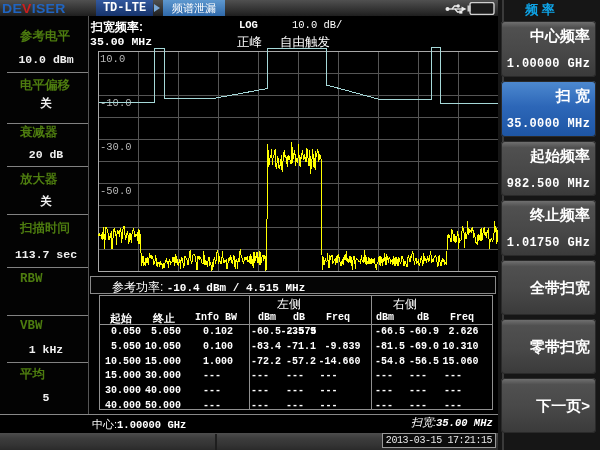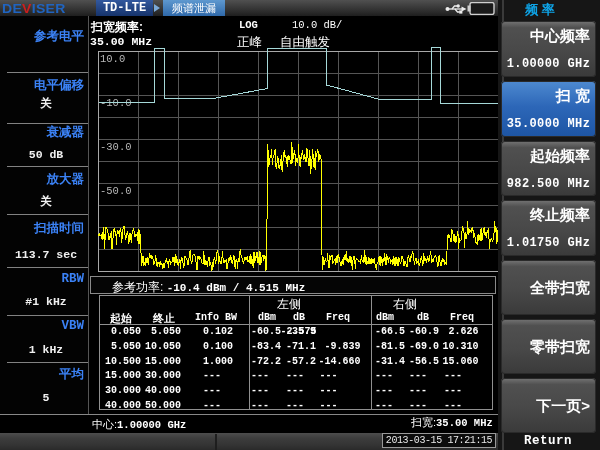--- a/index.html
+++ b/index.html
@@ -16,21 +16,21 @@
 #tdlte {position:absolute;left:96px;top:0;width:57px;height:16px;text-align:center;
  background:linear-gradient(180deg,#32589e,#16336b);color:#fff;font-weight:bold;
  font-family:"Liberation Mono",monospace;font-size:12px;line-height:16px;}
 #tabarrow {position:absolute;left:154px;top:4px;width:0;height:0;
  border-left:6px solid #7aa8d8;border-top:4px solid transparent;border-bottom:4px solid transparent;}
 #pltab {position:absolute;left:163px;top:0;width:62px;height:16px;text-align:center;
  background:linear-gradient(180deg,#5e98cf,#2f69aa);color:#fff;font-size:11px;line-height:16px;}
 
 
 #lpanel {position:absolute;left:0;top:16px;width:88px;height:417px;background:#030303;}
-.lpt {position:absolute;left:0;width:84px;text-align:right;color:#3b82f6;
+.lpt {position:absolute;left:20px;width:84px;text-align:left;color:#4d7c0f;
  font-weight:bold;font-size:12.5px;}
 .lpv {position:absolute;left:0px;width:92px;text-align:center;color:#f0f0f0;
  font-family:"Liberation Mono",monospace;font-weight:bold;font-size:11.5px;}
 .lsep {position:absolute;left:7px;width:81px;height:1px;background:#828282;}
 #lborder {position:absolute;left:88px;top:16px;width:1px;height:417px;background:#555;}
 
 
 .ann {position:absolute;color:#fff;}
 
 
@@ -94,30 +94,30 @@
   </g>
  </svg>
  <svg class="abs" style="left:467px;top:2px;" width="28" height="13" viewBox="0 0 28 13">
   <rect x="3" y="0.5" width="24" height="12" rx="2" fill="#1a1a1a" stroke="#cfcfcf" stroke-width="1.4"></rect>
   <rect x="0.5" y="3.5" width="3" height="6" fill="#cfcfcf"></rect>
  </svg>
 </div>
 
 <div id="lpanel">
 <div class="lpt" style="top:12px;">参考电平</div>
+<div class="lpv" style="top:37px;">10.0 dBm</div>
 <div class="lpt" style="top:61px;">电平偏移</div>
 <div class="lpv" style="top:80px;">关</div>
 <div class="lpt" style="top:108px;">衰减器</div>
-<div class="lpv" style="top:132px;">50 dB</div>
+<div class="lpv" style="top:132px;">20 dB</div>
 <div class="lpt" style="top:155px;">放大器</div>
 <div class="lpv" style="top:178px;">关</div>
 <div class="lpt" style="top:204px;">扫描时间</div>
 <div class="lpv" style="top:232px;">113.7 sec</div>
 <div class="lpt mono" style="top:256px;">RBW</div>
-<div class="lpv" style="top:279px;">#1 kHz</div>
 <div class="lpt mono" style="top:303px;">VBW</div>
 <div class="lpv" style="top:327px;">1 kHz</div>
 <div class="lpt" style="top:350px;">平均</div>
 <div class="lpv" style="top:375px;">5</div>
 <div class="lsep" style="top:56px;"></div>
 <div class="lsep" style="top:107px;"></div>
 <div class="lsep" style="top:150px;"></div>
 <div class="lsep" style="top:198px;"></div>
 <div class="lsep" style="top:251px;"></div>
 <div class="lsep" style="top:299px;"></div>
@@ -208,21 +208,21 @@
         <span style="position:absolute;left:310px;">-69.0</span>
         <span style="position:absolute;left:299.5px;width:80px;text-align:right;">10.310</span>
       </div>
 <div class="trow" style="top:355.6px;">
         <span style="position:absolute;left:0;width:42px;text-align:right;">10.500</span>
         <span style="position:absolute;left:0;width:82px;text-align:right;">15.000</span>
         <span style="position:absolute;left:104px;">1.000</span>
         <span style="position:absolute;left:152px;">-72.2</span>
         <span style="position:absolute;left:187px;">-57.2</span>
         <span style="position:absolute;left:181.5px;width:80px;text-align:right;">-14.660</span>
-        <span style="position:absolute;left:276px;">-31.4</span>
+        <span style="position:absolute;left:276px;">-54.8</span>
         <span style="position:absolute;left:310px;">-56.5</span>
         <span style="position:absolute;left:299.5px;width:80px;text-align:right;">15.060</span>
       </div>
 <div class="trow" style="top:370.4px;">
         <span style="position:absolute;left:0;width:42px;text-align:right;">15.000</span>
         <span style="position:absolute;left:0;width:82px;text-align:right;">30.000</span>
         <span style="position:absolute;left:104px;">---</span>
         <span style="position:absolute;left:152px;">---</span>
         <span style="position:absolute;left:187px;">---</span>
         <span style="position:absolute;left:220.5px;">---</span>
@@ -250,21 +250,21 @@
         <span style="position:absolute;left:220.5px;">---</span>
         <span style="position:absolute;left:276px;">---</span>
         <span style="position:absolute;left:310px;">---</span>
         <span style="position:absolute;left:345px;">---</span>
       </div>
 </div>
 
 <div id="botbar"></div>
 <div class="ann" style="left:92px;top:417px;font-size:11px;">中心:<span class="mono" style="font-size:10.5px;font-weight:bold;">1.00000 GHz</span></div>
 <div class="ann" style="left:293px;top:433px;font-size:11px;text-align:right;">信道:<span class="mono" style="font-size:10.5px;font-weight:bold;">---</span></div>
-<div class="ann" style="left:411px;top:415px;font-size:11px;">扫宽:<span class="mono" style="font-size:10.5px;font-weight:bold;">35.00 MHz</span></div>
+<div class="ann" style="left:411px;top:415px;font-size:11px;font-style:italic;">扫宽:<span class="mono" style="font-size:10.5px;font-weight:bold;">35.00 MHz</span></div>
 
 <div id="statusbar">
  <div style="position:absolute;left:215px;top:1px;width:2px;height:16px;background:#1e1e1e;"></div>
  <div id="datebox">2013-03-15 17:21:15</div>
 </div>
 
 <div id="rpanel">
  <div class="edge"></div>
  <div id="rhead">频 率</div>
 <div class="btn" style="top:21px;">
@@ -285,16 +285,15 @@
       </div>
 <div class="btn" style="top:259.5px;">
         <div class="bt" style="top:19px;">全带扫宽</div>
       </div>
 <div class="btn" style="top:318.5px;">
         <div class="bt" style="top:19px;">零带扫宽</div>
       </div>
 <div class="btn" style="top:377.5px;">
         <div class="bt" style="top:19px;">下一页&gt;</div>
       </div>
- <div id="return">Return</div>
 </div>
 
 </div>
 
 </body></html>

